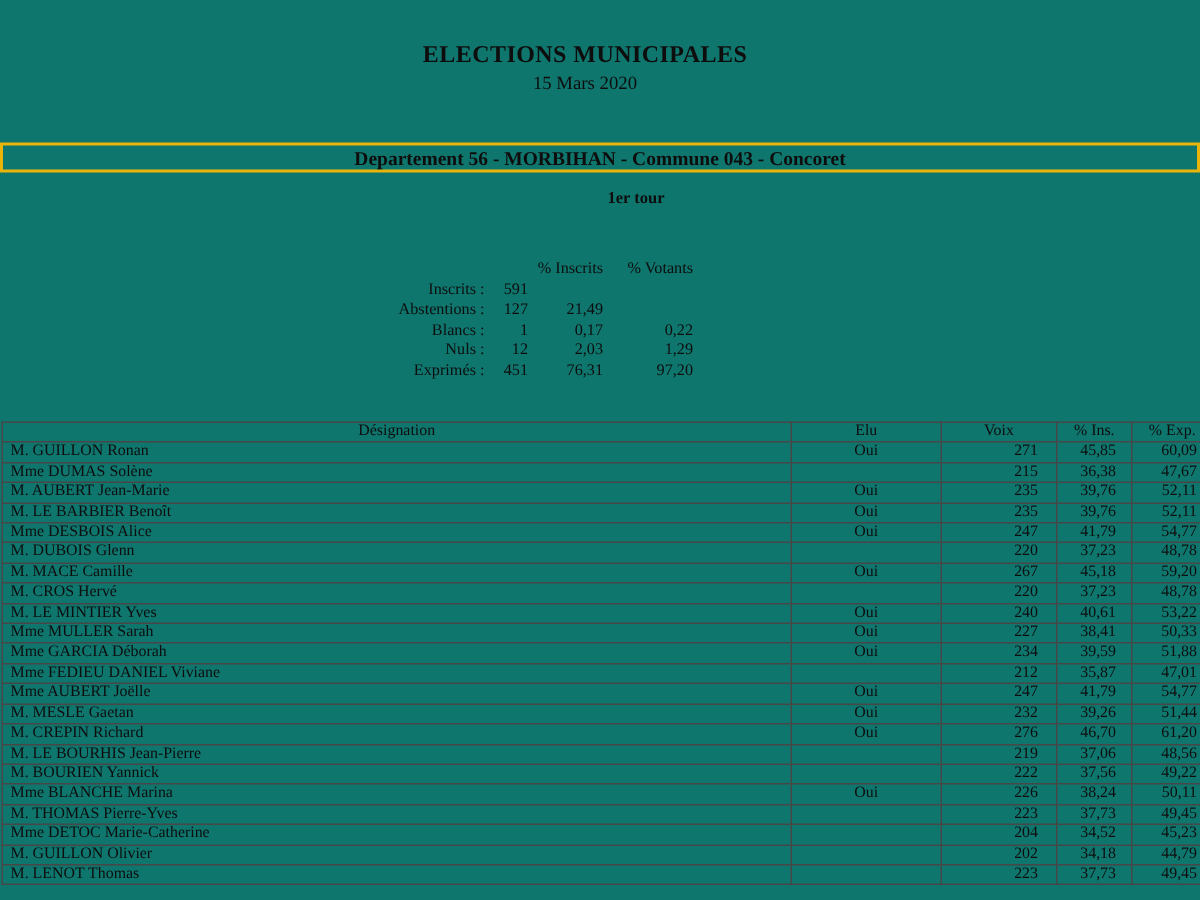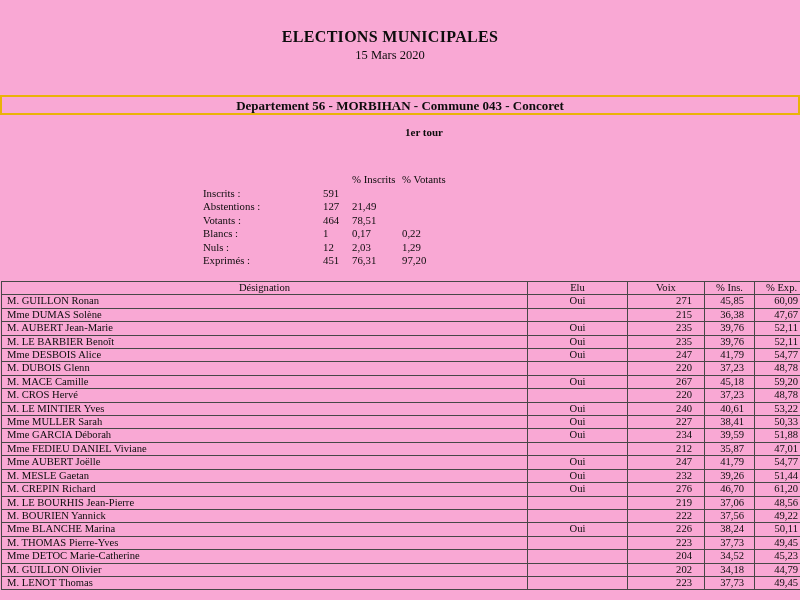--- a/index.html
+++ b/index.html
@@ -1,21 +1,21 @@
 <!DOCTYPE html>
 <html><head>
 <meta charset="utf-8">
 <style>
   * { margin: 0; padding: 0; box-sizing: border-box; }
   html, body { background: #e8e8e8; }
   #page {
     position: relative;
     width: 800px;
     height: 600px;
-    background: #f9a8d4;
+    background: #0f766e;
     overflow: hidden;
     font-family: "Liberation Serif", serif;
     color: #0d0d0d;
   }
   .centered { position: absolute; left: 0; width: 780px; text-align: center; }
   #doc-title { top: 28px; font-size: 16px; font-weight: bold; letter-spacing: 0.3px; }
   #doc-date  { top: 48px; font-size: 12.5px; font-weight: normal; }
   #dept-box {
     position: absolute; left: 0; top: 95px; width: 800px; height: 20px;
     border: 2px solid #eab308;
@@ -24,21 +24,21 @@
   #round-label   { top: 126px; font-size: 11px; font-weight: bold; margin-left: 34px; }
   #scrutin-label { top: 139px; font-size: 11px; font-weight: bold; }
 
   
   #summary {
     position: absolute; left: 203px; top: 173px;
     border-collapse: collapse; table-layout: fixed;
     font-size: 10.8px;
   }
   #summary td, #summary th {
-    font-weight: normal; text-align: left; white-space: nowrap;
+    font-weight: normal; text-align: right; white-space: nowrap;
     height: 13.5px; line-height: 13.5px; padding: 0; margin-top: 32px;
   }
   #summary .c-label { width: 120px; }
   #summary .c-val   { width: 29px; }
   #summary .c-ins   { width: 50px; }
   #summary .c-vot   { width: 60px; }
 
   
   #results {
     position: absolute; left: 1px; top: 281px;
@@ -91,26 +91,20 @@
         <tr>
           <td class="c-label">Inscrits :</td>
           <td class="c-val">591</td>
           <td class="c-ins"></td>
           <td class="c-vot"></td>
         </tr>
         <tr>
           <td class="c-label">Abstentions :</td>
           <td class="c-val">127</td>
           <td class="c-ins">21,49</td>
-          <td class="c-vot"></td>
-        </tr>
-        <tr>
-          <td class="c-label">Votants :</td>
-          <td class="c-val">464</td>
-          <td class="c-ins">78,51</td>
           <td class="c-vot"></td>
         </tr>
         <tr>
           <td class="c-label">Blancs :</td>
           <td class="c-val">1</td>
           <td class="c-ins">0,17</td>
           <td class="c-vot">0,22</td>
         </tr>
         <tr>
           <td class="c-label">Nuls :</td>

